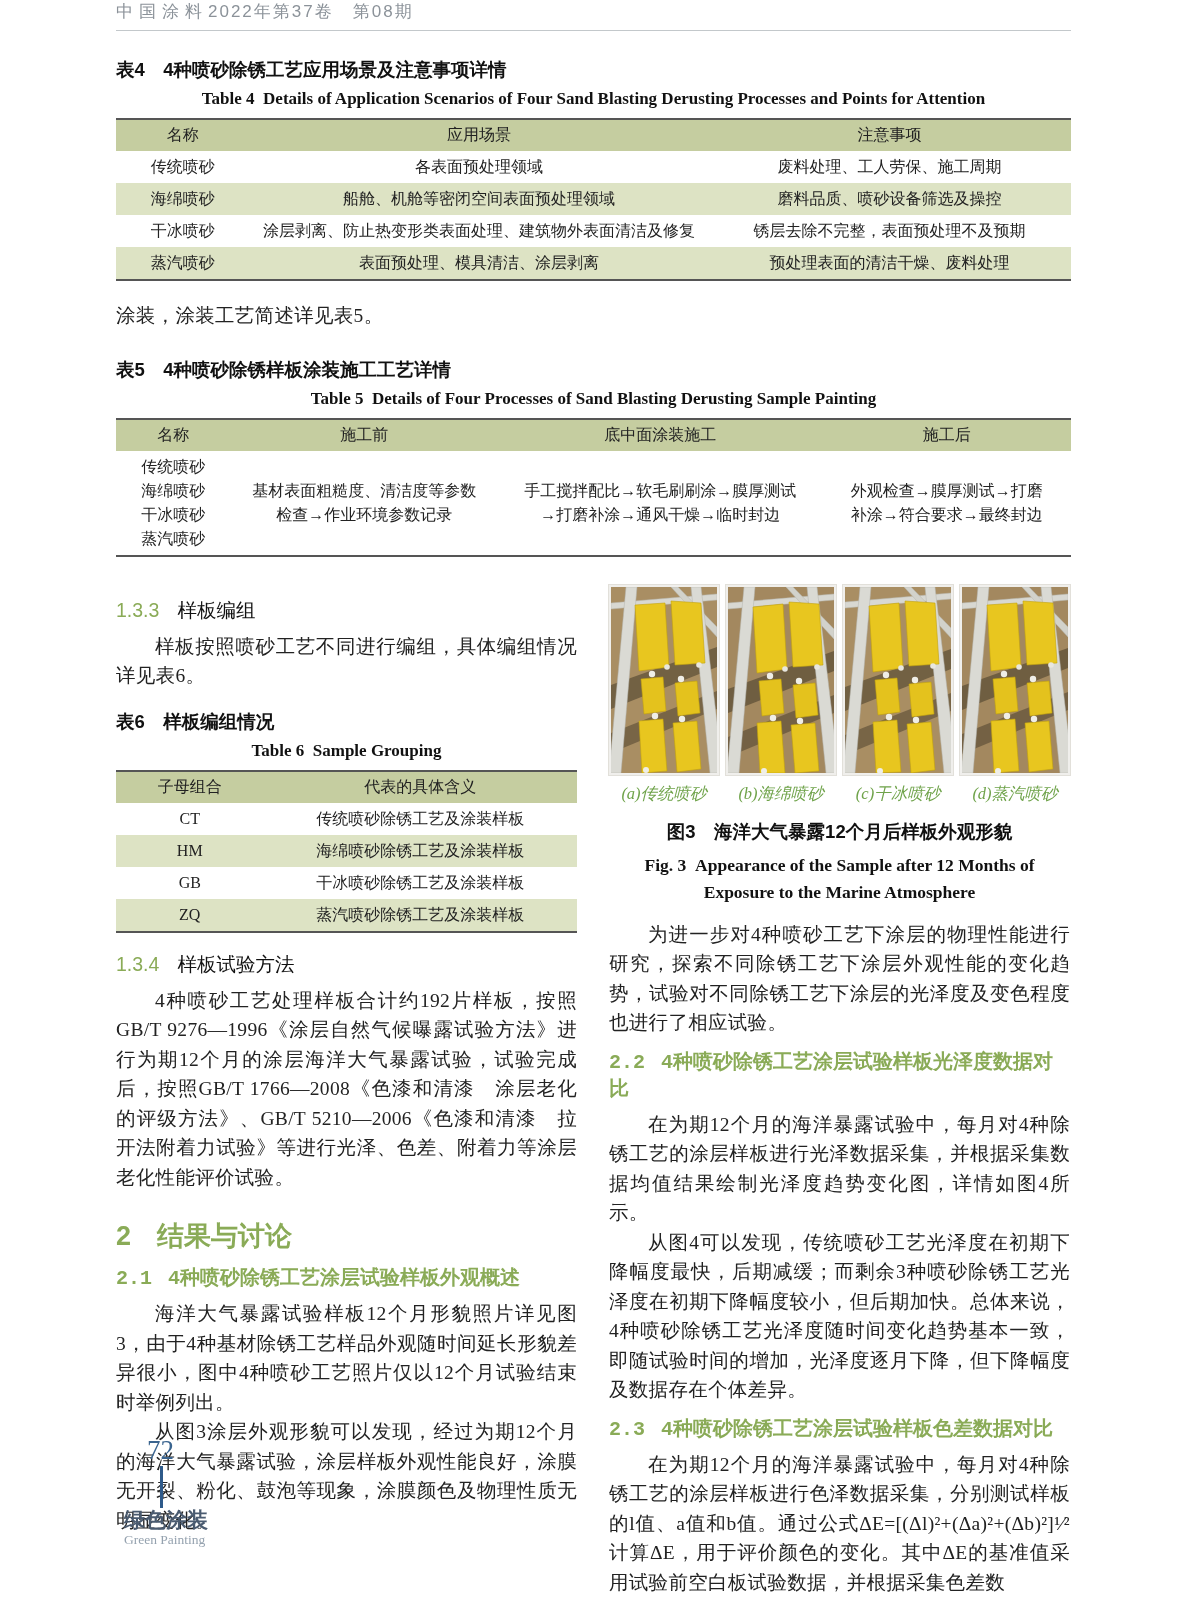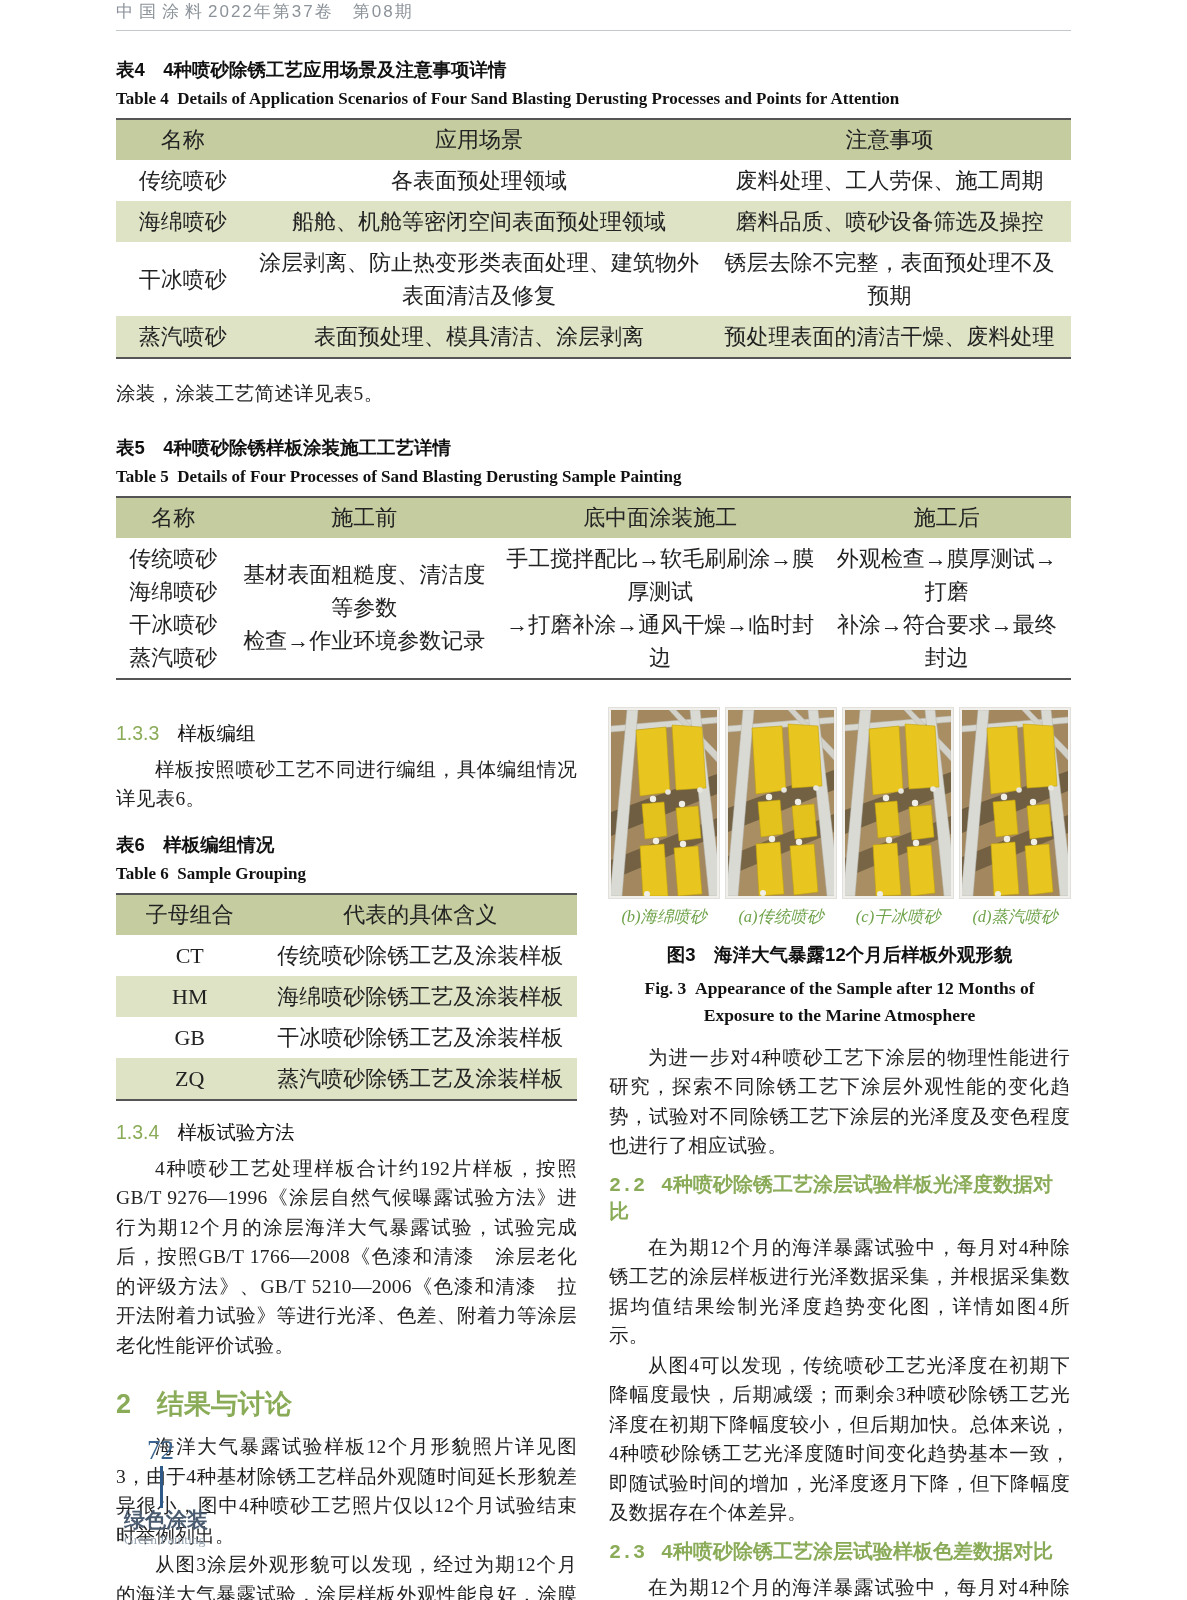--- a/index.html
+++ b/index.html
@@ -23,29 +23,29 @@
   .journal-name{letter-spacing:6px;}
   .issue-info{letter-spacing:2px;}
   .header-rule{border-bottom:1.5px solid #c3c8cb;margin-top:7px;}
 
   
   .tbl-title-cn{
     font-family:"Liberation Sans","DejaVu Sans",sans-serif;
     font-weight:bold;font-size:18.5px;color:#111;margin-top:26px;
   }
   .tbl-title-en{
-    font-weight:bold;font-size:17px;color:#111;
+    text-align:center;font-weight:bold;font-size:17px;color:#111;
     margin-top:7px;margin-bottom:9px;
   }
 
   
   table.data{
     width:100%;border-collapse:collapse;
     border-top:2px solid #555;border-bottom:2px solid #555;
-    font-size:22px;
+    font-size:16px;
   }
   table.data th{
     background:#c5cda0;font-weight:normal;padding:5px 6px;text-align:center;
   }
   table.data td{padding:4px 6px;text-align:center;line-height:1.5;}
   table.data tr.shade td{background:#dde3c4;}
   table.data tr.plain td{background:#ffffff;}
 
   
   .para{
@@ -244,27 +244,58 @@
 
         <div class="subsec" style="margin-top:18px">
           <span class="num">1.3.4</span><span>样板试验方法</span>
         </div>
         <p class="para indent">4种喷砂工艺处理样板合计约192片样板，按照GB/T 9276—1996《涂层自然气候曝露试验方法》进行为期12个月的涂层海洋大气暴露试验，试验完成后，按照GB/T 1766—2008《色漆和清漆　涂层老化的评级方法》、GB/T 5210—2006《色漆和清漆　拉开法附着力试验》等进行光泽、色差、附着力等涂层老化性能评价试验。</p>
 
         <div class="sec1">
           <span class="num">2</span><span>结果与讨论</span>
         </div>
 
+        <div class="sec2">
+          <span class="num">2.1</span><span>4种喷砂除锈工艺涂层试验样板外观概述</span>
+        </div>
         <p class="para indent">海洋大气暴露试验样板12个月形貌照片详见图3，由于4种基材除锈工艺样品外观随时间延长形貌差异很小，图中4种喷砂工艺照片仅以12个月试验结束时举例列出。</p>
         <p class="para indent">从图3涂层外观形貌可以发现，经过为期12个月的海洋大气暴露试验，涂层样板外观性能良好，涂膜无开裂、粉化、鼓泡等现象，涂膜颜色及物理性质无明显变化。</p>
       </div>
 
       <div class="col">
 
         <div class="photo-row">
+
+          <div class="photo-fig">
+            <div class="photo-frame">
+              <svg width="106" height="186" viewBox="0 0 106 186" xmlns="http://www.w3.org/2000/svg">
+                <rect x="0" y="0" width="106" height="186" fill="#a98e63"></rect>
+                <polygon points="0,98 106,60 106,80 0,122" fill="#3c3424" opacity="0.5"></polygon>
+                <polygon points="0,146 106,104 106,122 0,166" fill="#3c3424" opacity="0.45"></polygon>
+                <polygon points="0,16 106,7 106,13 0,22" fill="#d8d8d2" stroke="#b8b8b0" stroke-width="0.5"></polygon>
+                <polygon points="60,0 67,0 106,40 106,50" fill="#d2d2cb" stroke="#b8b8b0" stroke-width="0.5"></polygon>
+                <polygon points="15,0 26,0 10,186 -2,186" fill="#dadad4" stroke="#b5b5ae" stroke-width="0.5"></polygon>
+                <polygon points="80,0 90,0 112,186 99,186" fill="#dadad4" stroke="#b5b5ae" stroke-width="0.5"></polygon>
+                <polygon points="24,18 54,16 58,80 28,84" fill="#e8c61f" stroke="#c3a30e" stroke-width="0.6"></polygon>
+                <polygon points="60,14 90,16 94,76 64,78" fill="#e8c61f" stroke="#c3a30e" stroke-width="0.6"></polygon>
+                <polygon points="30,92 52,90 55,124 33,127" fill="#e4c21d" stroke="#c3a30e" stroke-width="0.6"></polygon>
+                <polygon points="64,96 86,94 89,126 67,129" fill="#e4c21d" stroke="#c3a30e" stroke-width="0.6"></polygon>
+                <polygon points="28,134 52,132 56,184 31,186" fill="#e8c61f" stroke="#c3a30e" stroke-width="0.6"></polygon>
+                <polygon points="62,136 86,134 90,182 66,185" fill="#e8c61f" stroke="#c3a30e" stroke-width="0.6"></polygon>
+                <circle cx="41" cy="87" r="3.2" fill="#efeee7"></circle>
+                  <circle cx="70" cy="92" r="3.2" fill="#efeee7"></circle>
+                <circle cx="44" cy="129" r="3.2" fill="#efeee7"></circle>
+                  <circle cx="71" cy="132" r="3.2" fill="#efeee7"></circle>
+                <circle cx="56" cy="80" r="2.8" fill="#e8e7df"></circle>
+                  <circle cx="88" cy="78" r="2.8" fill="#e8e7df"></circle>
+                <circle cx="35" cy="183" r="3" fill="#efeee7"></circle>
+              </svg>
+            </div>
+            <div class="photo-caption">(a)传统喷砂</div>
+          </div>
 
           <div class="photo-fig">
             <div class="photo-frame">
               <svg width="106" height="186" viewBox="0 0 106 186" xmlns="http://www.w3.org/2000/svg">
                 <rect x="0" y="0" width="106" height="186" fill="#a3885f"></rect>
                 <polygon points="0,102 106,64 106,84 0,126" fill="#3c3424" opacity="0.5"></polygon>
                 <polygon points="0,150 106,108 106,126 0,170" fill="#3c3424" opacity="0.45"></polygon>
                 <polygon points="0,16 106,7 106,13 0,22" fill="#d8d8d2" stroke="#b8b8b0" stroke-width="0.5"></polygon>
                 <polygon points="58,0 65,0 106,42 106,52" fill="#d2d2cb" stroke="#b8b8b0" stroke-width="0.5"></polygon>
                 <polygon points="16,0 27,0 11,186 -1,186" fill="#dadad4" stroke="#b5b5ae" stroke-width="0.5"></polygon>
@@ -284,48 +315,20 @@
                 <circle cx="36" cy="184" r="3" fill="#efeee7"></circle>
               </svg>
             </div>
             <div class="photo-caption">(b)海绵喷砂</div>
           </div>
 
           <div class="photo-fig">
             <div class="photo-frame">
               <svg width="106" height="186" viewBox="0 0 106 186" xmlns="http://www.w3.org/2000/svg">
                 <rect x="0" y="0" width="106" height="186" fill="#a98e63"></rect>
-                <polygon points="0,98 106,60 106,80 0,122" fill="#3c3424" opacity="0.5"></polygon>
-                <polygon points="0,146 106,104 106,122 0,166" fill="#3c3424" opacity="0.45"></polygon>
-                <polygon points="0,16 106,7 106,13 0,22" fill="#d8d8d2" stroke="#b8b8b0" stroke-width="0.5"></polygon>
-                <polygon points="60,0 67,0 106,40 106,50" fill="#d2d2cb" stroke="#b8b8b0" stroke-width="0.5"></polygon>
-                <polygon points="15,0 26,0 10,186 -2,186" fill="#dadad4" stroke="#b5b5ae" stroke-width="0.5"></polygon>
-                <polygon points="80,0 90,0 112,186 99,186" fill="#dadad4" stroke="#b5b5ae" stroke-width="0.5"></polygon>
-                <polygon points="24,18 54,16 58,80 28,84" fill="#e8c61f" stroke="#c3a30e" stroke-width="0.6"></polygon>
-                <polygon points="60,14 90,16 94,76 64,78" fill="#e8c61f" stroke="#c3a30e" stroke-width="0.6"></polygon>
-                <polygon points="30,92 52,90 55,124 33,127" fill="#e4c21d" stroke="#c3a30e" stroke-width="0.6"></polygon>
-                <polygon points="64,96 86,94 89,126 67,129" fill="#e4c21d" stroke="#c3a30e" stroke-width="0.6"></polygon>
-                <polygon points="28,134 52,132 56,184 31,186" fill="#e8c61f" stroke="#c3a30e" stroke-width="0.6"></polygon>
-                <polygon points="62,136 86,134 90,182 66,185" fill="#e8c61f" stroke="#c3a30e" stroke-width="0.6"></polygon>
-                <circle cx="41" cy="87" r="3.2" fill="#efeee7"></circle>
-                  <circle cx="70" cy="92" r="3.2" fill="#efeee7"></circle>
-                <circle cx="44" cy="129" r="3.2" fill="#efeee7"></circle>
-                  <circle cx="71" cy="132" r="3.2" fill="#efeee7"></circle>
-                <circle cx="56" cy="80" r="2.8" fill="#e8e7df"></circle>
-                  <circle cx="88" cy="78" r="2.8" fill="#e8e7df"></circle>
-                <circle cx="35" cy="183" r="3" fill="#efeee7"></circle>
-              </svg>
-            </div>
-            <div class="photo-caption">(a)传统喷砂</div>
-          </div>
-
-          <div class="photo-fig">
-            <div class="photo-frame">
-              <svg width="106" height="186" viewBox="0 0 106 186" xmlns="http://www.w3.org/2000/svg">
-                <rect x="0" y="0" width="106" height="186" fill="#a98e63"></rect>
                 <polygon points="0,100 106,62 106,82 0,124" fill="#3c3424" opacity="0.5"></polygon>
                 <polygon points="0,148 106,106 106,124 0,168" fill="#3c3424" opacity="0.45"></polygon>
                 <polygon points="0,15 106,6 106,12 0,21" fill="#d8d8d2" stroke="#b8b8b0" stroke-width="0.5"></polygon>
                 <polygon points="59,0 66,0 106,41 106,51" fill="#d2d2cb" stroke="#b8b8b0" stroke-width="0.5"></polygon>
                 <polygon points="15,0 26,0 10,186 -2,186" fill="#dadad4" stroke="#b5b5ae" stroke-width="0.5"></polygon>
                 <polygon points="80,0 90,0 112,186 99,186" fill="#dadad4" stroke="#b5b5ae" stroke-width="0.5"></polygon>
                 <polygon points="24,19 54,16 58,81 28,85" fill="#e8c61f" stroke="#c3a30e" stroke-width="0.6"></polygon>
                 <polygon points="60,14 90,16 94,77 64,79" fill="#e8c61f" stroke="#c3a30e" stroke-width="0.6"></polygon>
                 <polygon points="30,93 52,91 55,125 33,128" fill="#e4c21d" stroke="#c3a30e" stroke-width="0.6"></polygon>
                 <polygon points="64,97 86,95 89,127 67,130" fill="#e4c21d" stroke="#c3a30e" stroke-width="0.6"></polygon>

